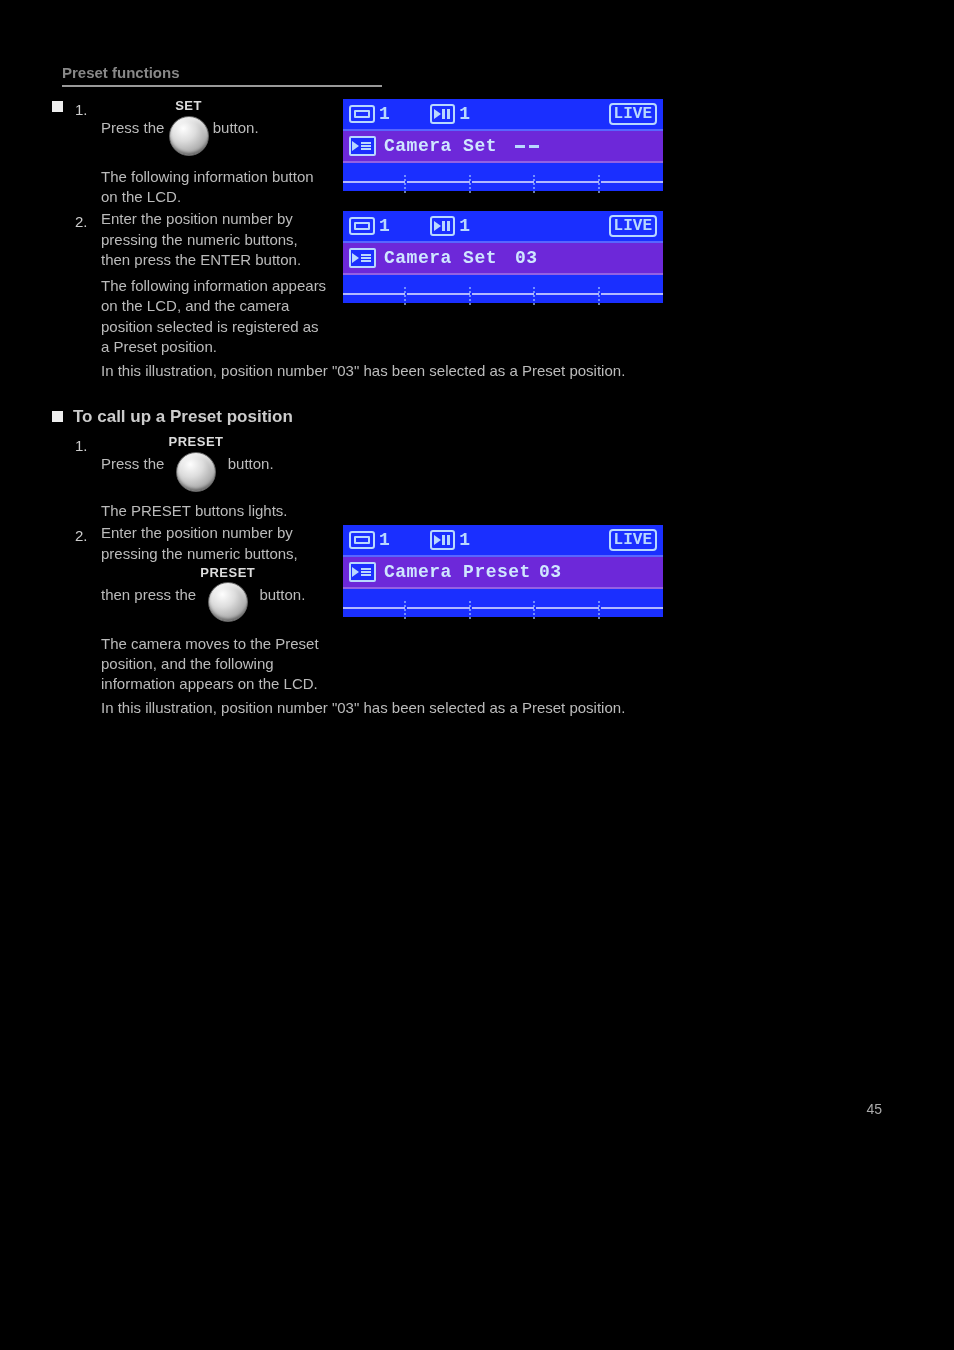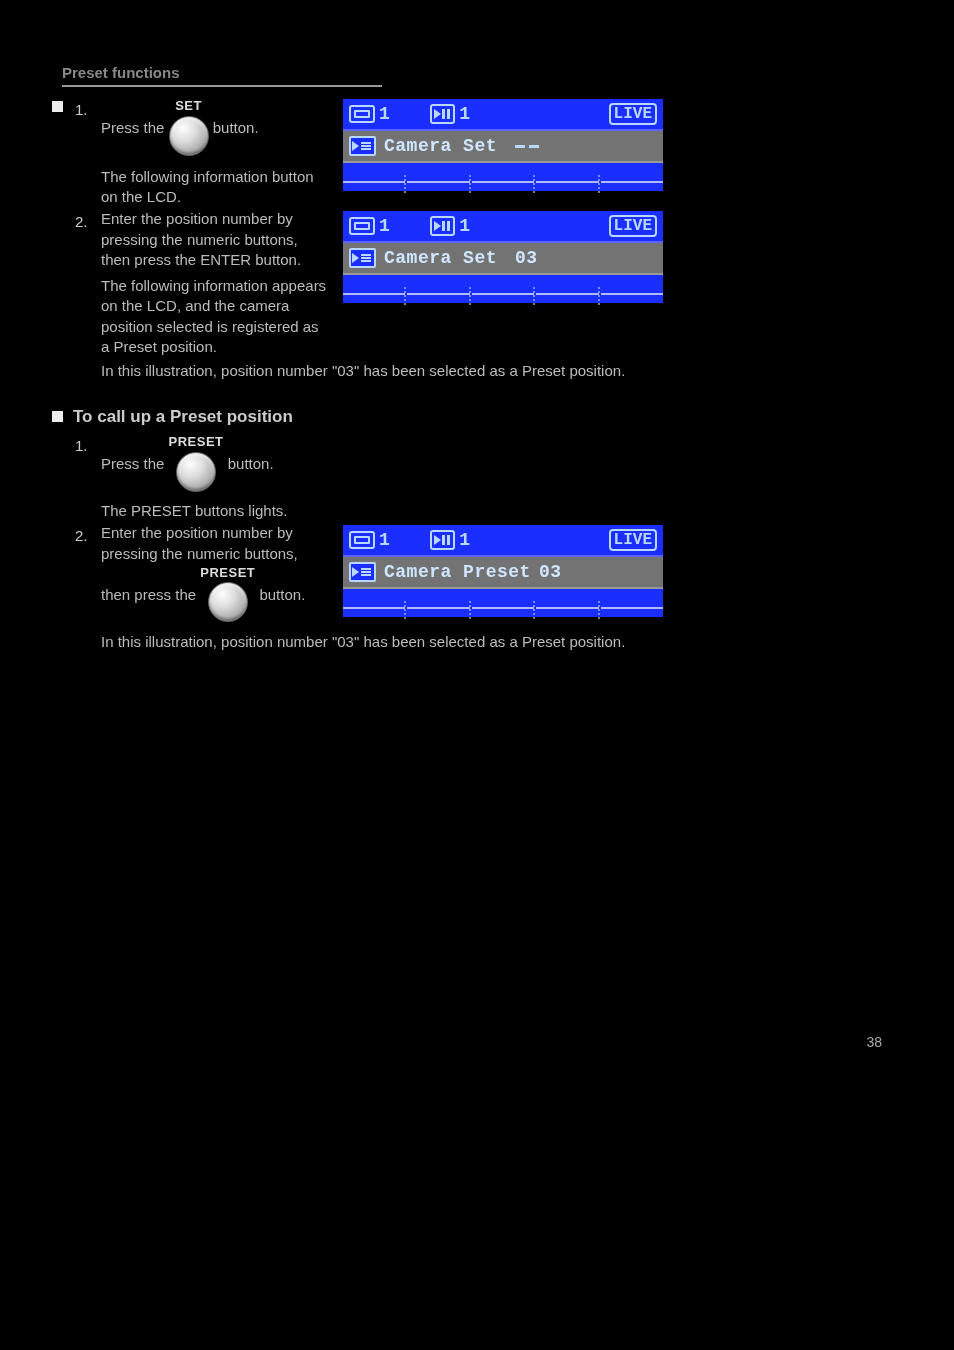--- a/index.html
+++ b/index.html
@@ -139,21 +139,21 @@
   .lcd-camset-icon {
     display:inline-flex; align-items:center;
     border:2px solid #b8d8ff; border-radius:2px;
     height:20px; padding:0 3px 0 1px; background:#1a2fff;
   }
   .lcd-camset-icon .tri {
     width:0;height:0;border-top:5px solid transparent;border-bottom:5px solid transparent;border-left:7px solid #b8d8ff;margin-right:2px;
   }
   .lcd-camset-icon .eq .b{display:block;width:10px;height:2px;background:#b8d8ff;margin:1px 0;}
   .lcd-row-mid {
-    background:#737373;
+    background:#6d28d9;
   }
   .lcd-row-bottom {
     height: 28px;
     display:flex;
   }
   .lcd-row-bottom .cell{
     flex:1; border-top:2px solid #ffffffaa; margin-top:18px;
   }
   .lcd-row-bottom .cell + .cell{
     margin-left:2px;
@@ -334,20 +334,21 @@
           <div class="step-num-col">2.</div>
           <div class="step-text">
             <div class="two-col">
               <div class="left">
                 <span>Enter the position number by pressing the numeric buttons, then press the </span>
                 <span class="inline-btn">
                   <span class="btn-label">PRESET</span>
                   <span class="round-btn"></span>
                 </span>
                 <span> button.</span>
+                <div style="margin-top:6px">The camera moves to the Preset position, and the following information appears on the LCD.</div>
               </div>
               <div class="right">
 
                 <div class="lcd">
                   <div class="lcd-row lcd-top">
                     <span class="lcd-icon lcd-monicon"></span>
                     <span class="lcd-text">1</span>
                     <span style="width:40px"></span>
                     <span class="lcd-icon lcd-anno">
                         <span class="tri" style="width:0;height:0;border-top:5px solid transparent;border-bottom:5px solid transparent;border-left:7px solid #b8d8ff;"></span>
@@ -384,15 +385,15 @@
             <div style="margin-top:4px">
               <span>In this illustration, position number "</span><span>03</span><span>" has been selected as a Preset position.</span>
             </div>
           </div>
         </div>
 
       </div>
     </div>
   </div>
 
-  <div class="page-num">38</div>
+  <div class="page-num">45</div>
 
 </div>
 
 </body></html>

